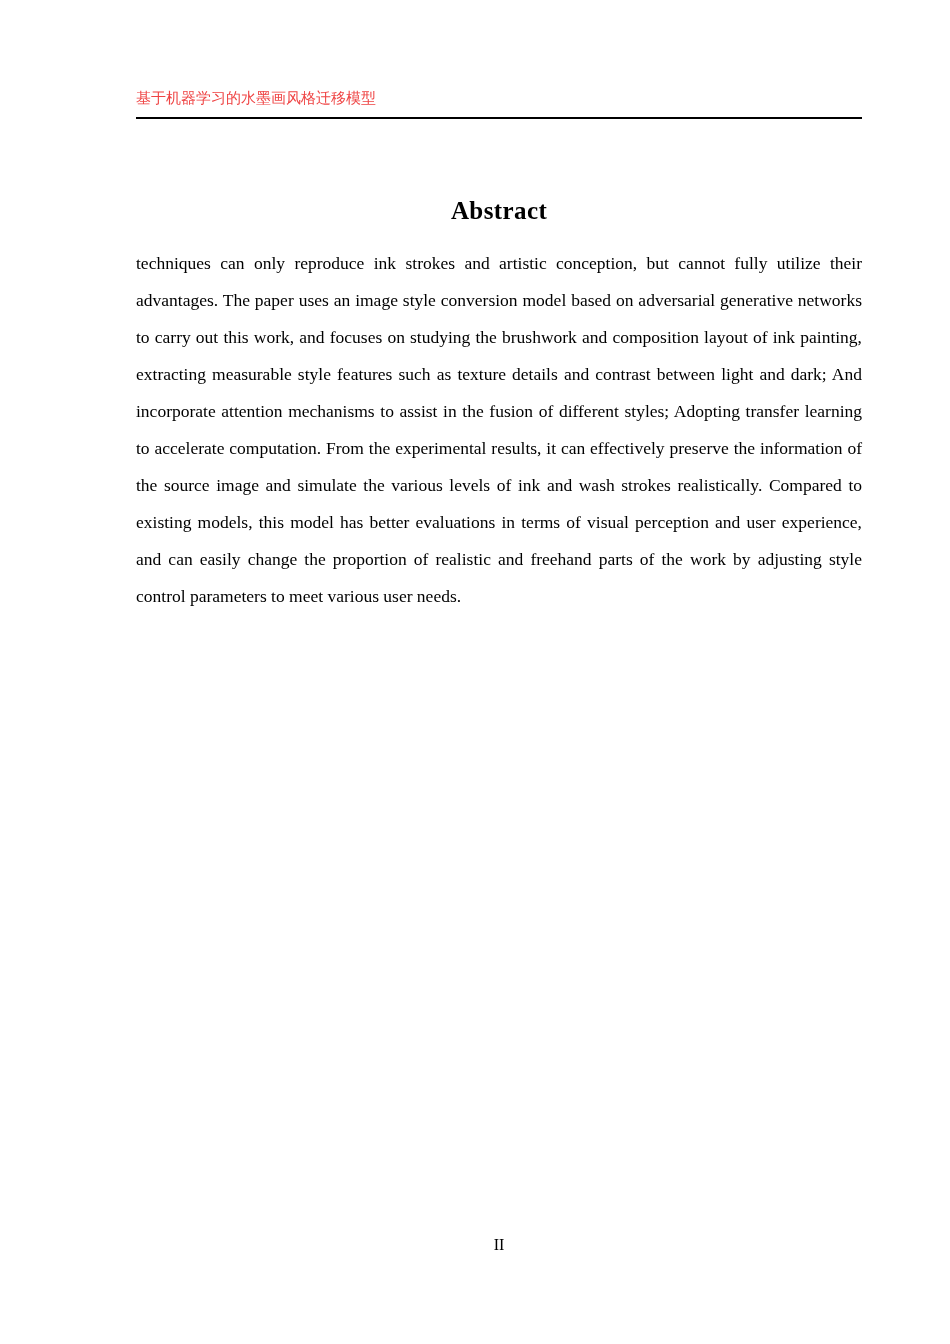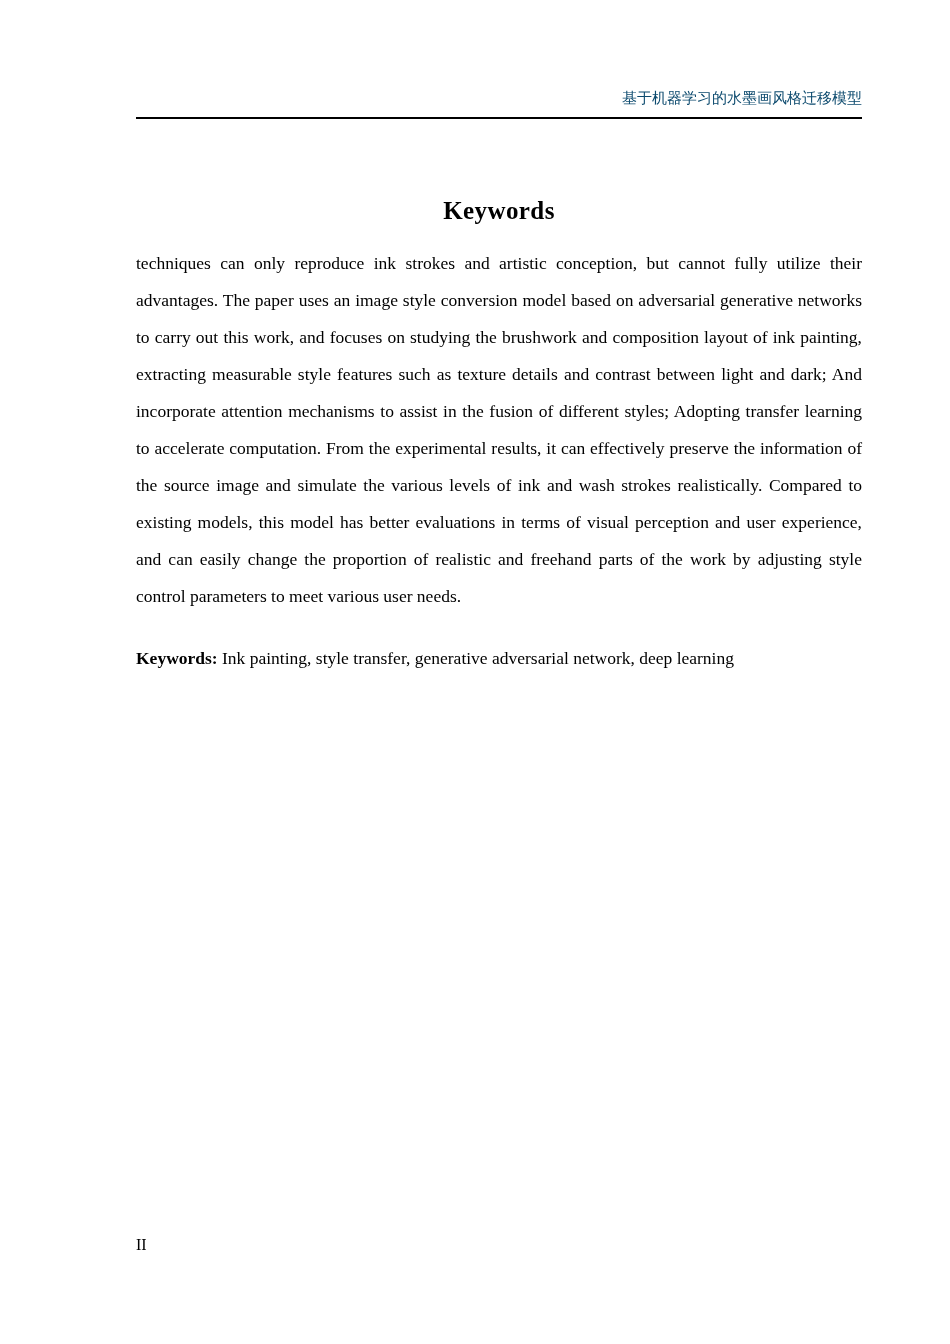--- a/index.html
+++ b/index.html
@@ -21,25 +21,25 @@
     left: 0;
     width: 950px;
     height: 1344px;
     background: #ffffff;
   }
   .header {
     position: absolute;
     top: 88px;
     left: 136px;
     width: 726px;
-    text-align: right;
+    text-align: left;
     font-family: "DejaVu Sans", sans-serif;
     font-size: 15px;
     line-height: 20px;
-    color: #0c4a6e;
+    color: #ef4444;
   }
   .header-rule {
     position: absolute;
     top: 117px;
     left: 136px;
     width: 726px;
     height: 0;
     border-top: 2px solid #000000;
   }
   .title {
@@ -72,37 +72,33 @@
     text-align: left;
   }
   .keywords .kw-label {
     font-weight: bold;
   }
   .page-number {
     position: absolute;
     top: 1236px;
     left: 136px;
     width: 726px;
-    text-align: left;
+    text-align: center;
     font-size: 16px;
   }
 </style>
 </head>
 <body>
 
 <div class="page">
 
   <div class="header">基于机器学习的水墨画风格迁移模型</div>
 
   <div class="header-rule"></div>
 
-  <h1 class="title">Keywords</h1>
+  <h1 class="title">Abstract</h1>
 
   <div class="abstract-body">techniques can only reproduce ink strokes and artistic conception, but cannot fully utilize their advantages. The paper uses an image style conversion model based on adversarial generative networks to carry out this work, and focuses on studying the brushwork and composition layout of ink painting, extracting measurable style features such as texture details and contrast between light and dark; And incorporate attention mechanisms to assist in the fusion of different styles; Adopting transfer learning to accelerate computation. From the experimental results, it can effectively preserve the information of the source image and simulate the various levels of ink and wash strokes realistically. Compared to existing models, this model has better evaluations in terms of visual perception and user experience, and can easily change the proportion of realistic and freehand parts of the work by adjusting style control parameters to meet various user needs.</div>
 
-  <div class="keywords">
-    <span class="kw-label">Keywords:</span>
-    <span class="kw-value">Ink painting, style transfer, generative adversarial network, deep learning</span>
-  </div>
 
   <div class="page-number">II</div>
 
 </div>
 
 </body></html>

